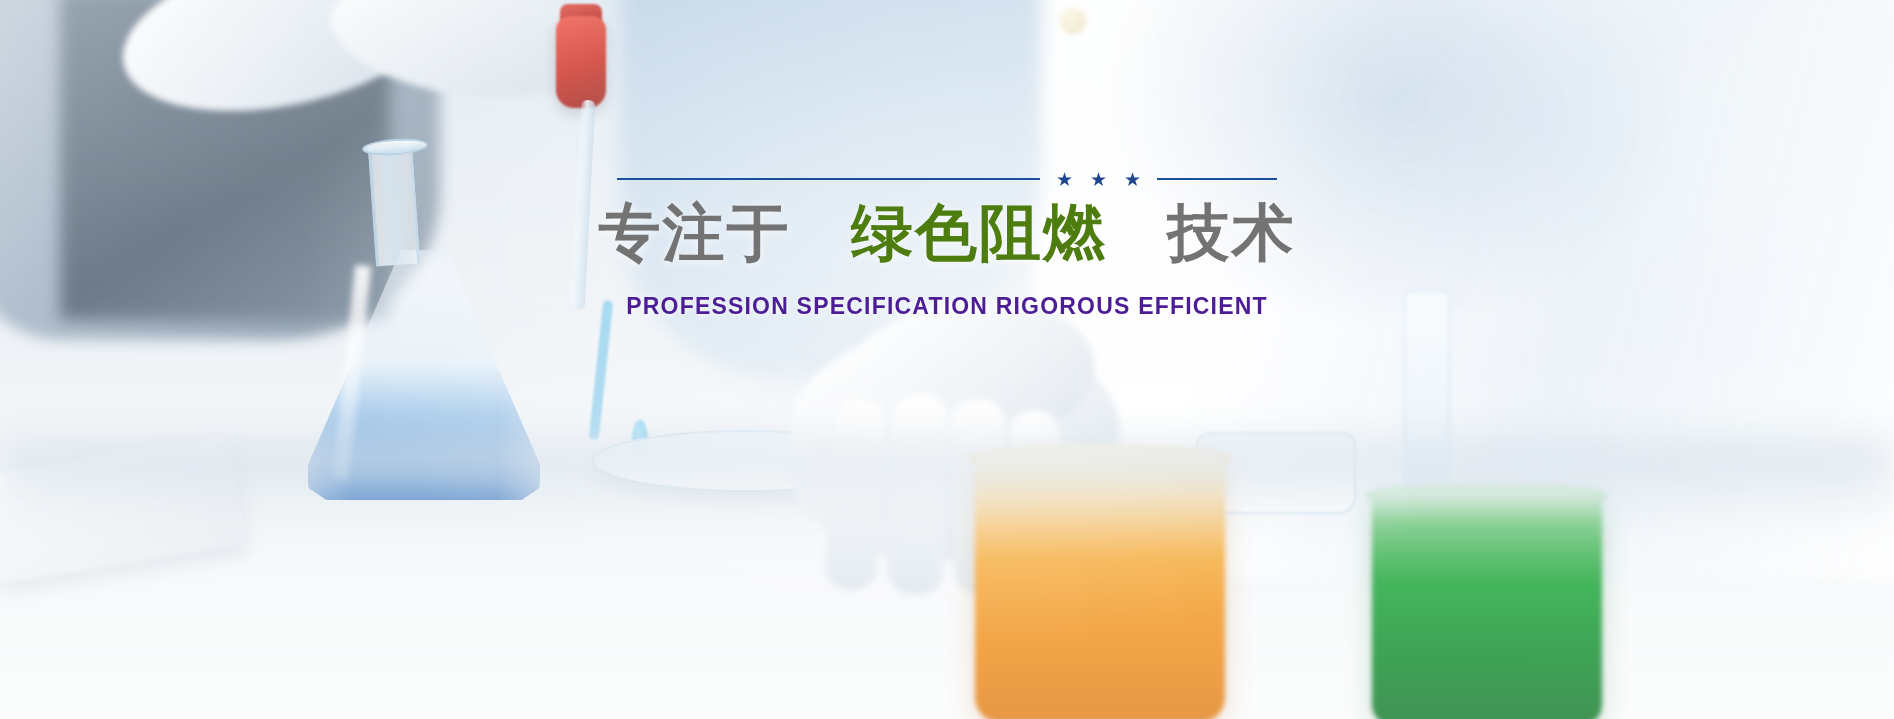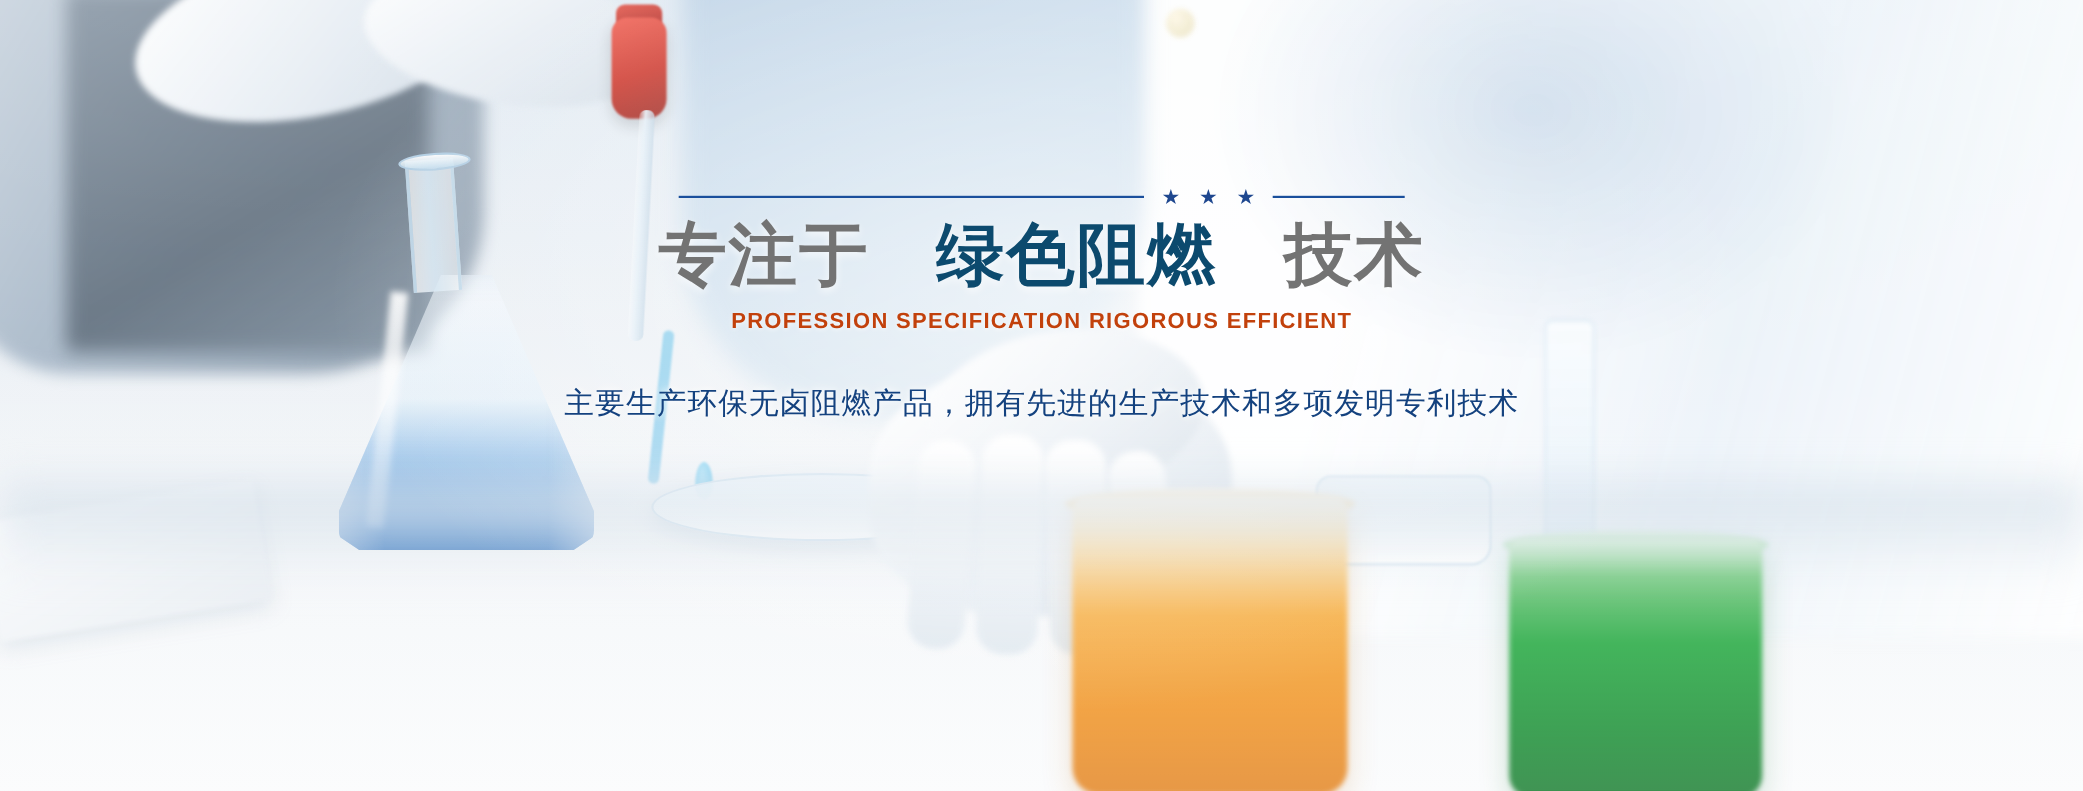--- a/index.html
+++ b/index.html
@@ -242,27 +242,27 @@
   .rule.short { flex:0 0 120px; }
   .stars { display:flex; gap:17px; }
   .star { width:17px; height:17px; color:#1e478f; line-height:1; font-size:19px; }
 
   .headline {
     font-size:62px; font-weight:700; line-height:1.05;
     letter-spacing:2px; white-space:nowrap;
     text-shadow:0 2px 8px rgba(255,255,255,.75);
   }
   .hl-blue { color:#737373; }
-  .hl-green { color:#0c4a6e; }
+  .hl-green { color:#4d7c0f; }
   .hl-gap { display:inline-block; width:22px; }
 
   .sub-en {
-    margin-top:16px;
-    font-size:20px; font-weight:700; letter-spacing:1.2px;
-    color:#c2410c; white-space:nowrap;
+    margin-top:28px;
+    font-size:23px; font-weight:700; letter-spacing:1.2px;
+    color:#4c1d95; white-space:nowrap;
     text-shadow:0 1px 5px rgba(255,255,255,.8);
   }
 
   .desc-cn {
     margin-top:44px;
     font-size:27px; font-weight:500; letter-spacing:1px;
     color:#14427f; white-space:nowrap;
     text-shadow:0 0 6px rgba(255,255,255,.95), 0 0 14px rgba(255,255,255,.8);
   }
 </style>
@@ -335,16 +335,15 @@
     <h1 class="headline">
       <span class="hl-blue">专注于</span>
       <span class="hl-gap"></span>
       <span class="hl-green">绿色阻燃</span>
       <span class="hl-gap"></span>
       <span class="hl-blue">技术</span>
     </h1>
 
     <div class="sub-en">PROFESSION SPECIFICATION RIGOROUS EFFICIENT</div>
 
-    <div class="desc-cn">主要生产环保无卤阻燃产品，拥有先进的生产技术和多项发明专利技术</div>
   </div>
 
 </div>
 
 </body></html>

